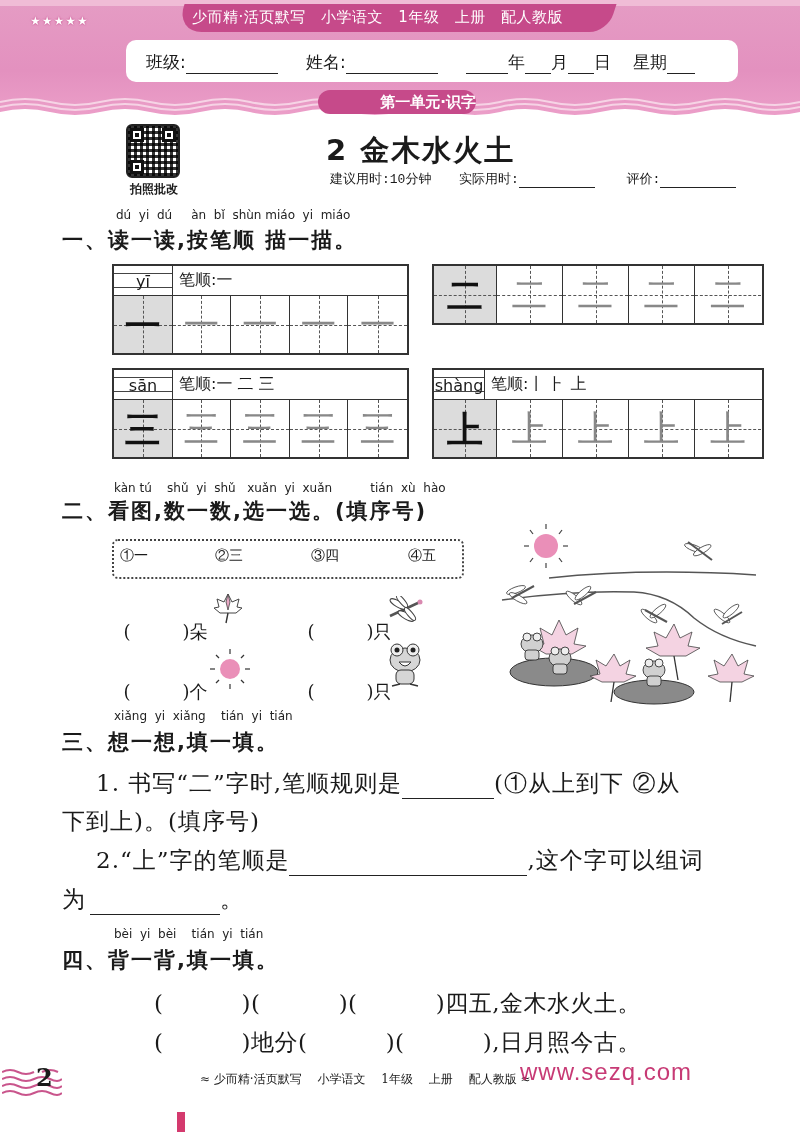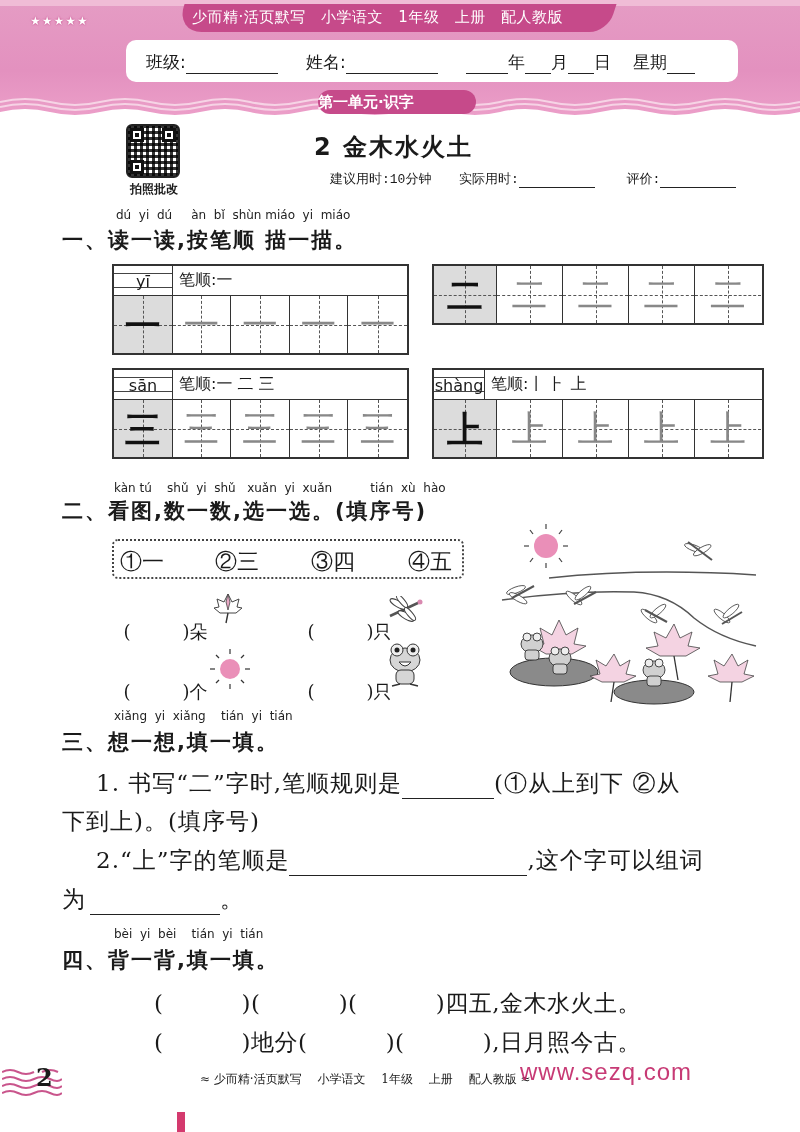--- a/index.html
+++ b/index.html
@@ -16,41 +16,41 @@
     color: #ffffff; font-size: 15px; white-space: nowrap; letter-spacing: 0.5px; }
   .series-text span { margin-right: 10px; margin-top: 34px; }
   .info-box { position: absolute; left: 126px; top: 40px; width: 612px; height: 42px;
     background: #ffffff; border-radius: 10px; }
   .info-field { position: absolute; top: 51px; font-size: 17px; color: #1a1a1a; white-space: nowrap; }
   .blank { display: inline-block; border-bottom: 1.5px solid #222; vertical-align: bottom; height: 18px; }
 
   .waves { position: absolute; left: 0; top: 92px; width: 800px; height: 26px; }
   .unit-tab { position: absolute; left: 318px; top: 90px; width: 158px; height: 24px;
     background: #c64a8a; border-radius: 12px; }
-  .unit-text { position: absolute; left: 318px; top: 93px; width: 158px; text-align: left;
+  .unit-text { position: absolute; left: 318px; top: 93px; width: 158px; text-align: right;
     color: #ffffff; font-size: 15px; font-weight: bold; }
 
   .logo { position: absolute; left: 40px; top: 26px; width: 80px; height: 80px; border-radius: 50%;
     background: #c64a8a; border: 3px solid #e8a6c8; }
   .logo-inner { position: absolute; left: 9px; top: 9px; width: 56px; height: 56px; border-radius: 50%; background: #fff; }
   .logo-text { position: absolute; left: 0; top: 17px; width: 56px; text-align: center; font-size: 15px; font-weight: bold; color: #222; font-family: "DejaVu Serif", serif; }
   .logo-sub { position: absolute; left: 0; top: 38px; width: 56px; text-align: center; font-size: 5px; color: #c64a8a; }
   .logo-stars { position: absolute; left: 30px; top: 14px; width: 100px; font-size: 12px; color: #ffffff;
     letter-spacing: 1px; text-shadow: 0 0 1px #c64a8a, 0 0 2px #c64a8a; }
 
   
   .qr { position: absolute; left: 126px; top: 124px; width: 54px; height: 54px; border: 2px solid #222; border-radius: 6px;
     background:
       repeating-linear-gradient(90deg, #333 0 3px, #fff 3px 6px),
       repeating-linear-gradient(0deg, #333 0 3px, #fff 3px 6px);
     background-blend-mode: multiply; }
   .qr .finder { position: absolute; width: 14px; height: 14px; border: 3px solid #111; background: #fff; }
   .qr .finder::after { content: ""; position: absolute; left: 2px; top: 2px; width: 4px; height: 4px; background: #111; }
   .qr-label { position: absolute; left: 120px; top: 181px; width: 68px; text-align: center; font-size: 12px; font-weight: bold; }
-  .lesson-title { position: absolute; left: 314px; top: 131px; font-size: 24px; font-weight: bold; letter-spacing: 2px; }
+  .lesson-title { position: absolute; left: 326px; top: 131px; font-size: 29px; font-weight: bold; letter-spacing: 2px; }
   .time-line { position: absolute; left: 330px; top: 170px; font-size: 13px; white-space: nowrap; font-family: Liberation Mono, monospace; }
 
   
   .section-head { position: absolute; left: 62px; font-size: 21px; font-weight: bold; white-space: nowrap; letter-spacing: 2px; }
   .pinyin { position: absolute; font-size: 12px; color: #222; white-space: pre; }
 
   
   .grid-block { position: absolute; width: 297px; border: 2px solid #333; background: #fff; }
   .grid-top { display: flex; height: 30px; border-bottom: 1.5px solid #333; }
   .grid-py { width: 59px; border-right: 1.5px solid #333; position: relative; font-size: 14px; text-align: center; }
@@ -62,21 +62,21 @@
   .cell:last-child { border-right: none; }
   .cell.demo { background: #dcdcdc; }
   .cell::before { content: ""; position: absolute; left: 50%; top: 0; height: 100%; border-left: 1px dashed #555; }
   .cell::after { content: ""; position: absolute; top: 50%; left: 0; width: 100%; border-top: 1px dashed #555; }
   .cell .ch { position: relative; z-index: 1; font-size: 36px; font-family: "DejaVu Serif", serif; line-height: 1; }
   .cell.demo .ch { color: #111; font-weight: bold; }
   .cell.trace .ch { color: #888; }
 
   
   .options-box { position: absolute; left: 112px; top: 539px; width: 352px; height: 40px; border: 2px dotted #444; border-radius: 6px; }
-  .opt { position: absolute; top: 547px; font-size: 22px; font-family: Liberation Mono, monospace; white-space: nowrap; }
+  .opt { position: absolute; top: 547px; font-size: 14px; font-family: Liberation Mono, monospace; white-space: nowrap; }
   .fill-row { position: absolute; font-size: 18px; font-family: "DejaVu Serif", serif; white-space: pre; }
   .mini-icon { position: absolute; }
 
   .scene { position: absolute; left: 494px; top: 520px; width: 280px; height: 190px; }
 
   
   .q-line { position: absolute; font-size: 23px; font-family: "DejaVu Serif", serif; white-space: nowrap; letter-spacing: 1px; }
 
   
   .page-num { position: absolute; left: 36px; top: 1063px; font-size: 24px; font-weight: bold; font-family: "DejaVu Serif", serif; }

